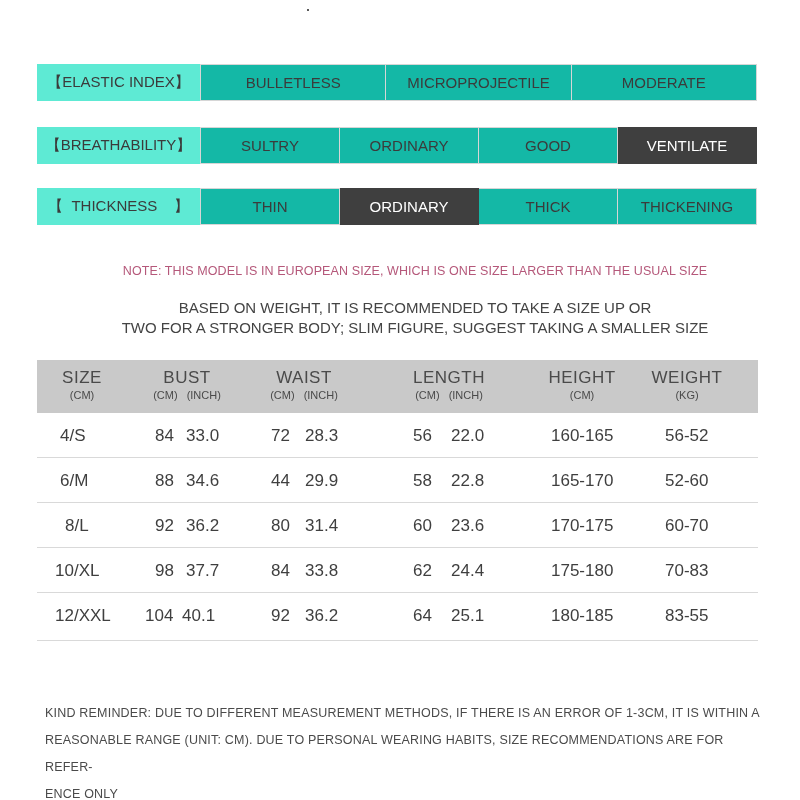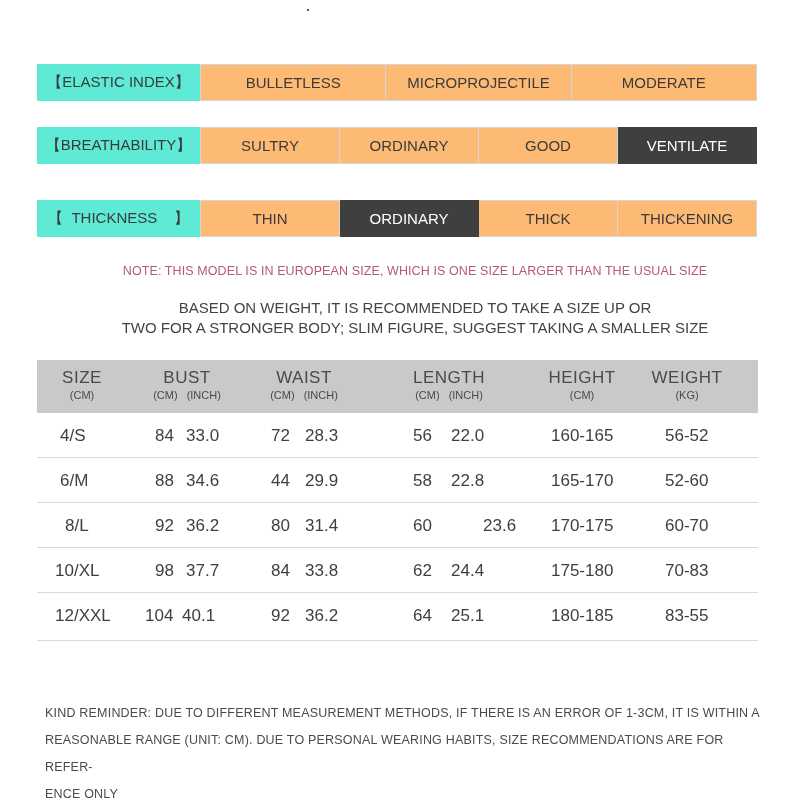--- a/index.html
+++ b/index.html
@@ -4,21 +4,21 @@
 <style>
   html, body { margin:0; padding:0; background:#ffffff; }
   body { width:800px; height:800px; position:relative; overflow:hidden;
          font-family:"Liberation Sans", "DejaVu Sans", sans-serif; color:#3a3a3a; }
   .dot { position:absolute; left:307px; top:9px; width:2px; height:2px; background:#222; border-radius:1px; }
 
   .attr-row { position:absolute; left:37px; width:720px; height:37px; display:flex; }
   .attr-label { width:163px; height:37px; background:#5eead4; color:#3b3b3b;
                 display:flex; align-items:center; justify-content:center; font-size:15px; box-sizing:border-box; }
   .attr-opt { flex:1; height:37px; box-sizing:border-box; border:1px solid #d6d6d6; border-left:none;
-              display:flex; align-items:center; justify-content:center; font-size:15px; color:#3b3b3b; background:#fdba74; }
+              display:flex; align-items:center; justify-content:center; font-size:15px; color:#3b3b3b; background:#14b8a6; }
   .attr-opt.first { border-left:1px solid #d6d6d6; }
   .attr-opt.active { background:#3f3f3f; color:#ffffff; border-color:#3f3f3f; }
 
   .note { position:absolute; left:0; width:830px; top:264px; text-align:center; font-size:12.5px; color:#b5587a; letter-spacing:0.1px; }
   .advice { position:absolute; left:0; width:830px; top:298px; text-align:center; font-size:15px; line-height:20px; color:#444; }
 
   .table { position:absolute; left:37px; top:360px; width:721px; }
   .thead { height:53px; background:#c9c9c9; position:relative; }
   .th { position:absolute; top:8px; text-align:center; color:#4a4a4a; }
   .th .main { font-size:17px; letter-spacing:0.5px; display:block; line-height:20px; }
@@ -41,21 +41,21 @@
 </div>
 
 <div class="attr-row" style="top:127px;">
   <div class="attr-label">【BREATHABILITY】</div>
   <div class="attr-opt first">SULTRY</div>
   <div class="attr-opt">ORDINARY</div>
   <div class="attr-opt">GOOD</div>
   <div class="attr-opt active">VENTILATE</div>
 </div>
 
-<div class="attr-row" style="top:200px;">
+<div class="attr-row" style="top:188px;">
   <div class="attr-label" style="white-space:pre;">【  THICKNESS    】</div>
   <div class="attr-opt first">THIN</div>
   <div class="attr-opt active">ORDINARY</div>
   <div class="attr-opt">THICK</div>
   <div class="attr-opt">THICKENING</div>
 </div>
 
 <div class="note">NOTE: THIS MODEL IS IN EUROPEAN SIZE, WHICH IS ONE SIZE LARGER THAN THE USUAL SIZE</div>
 <div class="advice">
   <div>BASED ON WEIGHT, IT IS RECOMMENDED TO TAKE A SIZE UP OR</div>
@@ -112,21 +112,21 @@
     <div class="td" style="left:514px;">165-170</div>
     <div class="td" style="left:628px;">52-60</div>
   </div>
   <div class="trow">
     <div class="td" style="left:28px;">8/L</div>
     <div class="td" style="left:118px;">92</div>
     <div class="td" style="left:149px;">36.2</div>
     <div class="td" style="left:234px;">80</div>
     <div class="td" style="left:268px;">31.4</div>
     <div class="td" style="left:376px;">60</div>
-    <div class="td" style="left:414px;margin-left:32px;">23.6</div>
+    <div class="td" style="left:414px;">23.6</div>
     <div class="td" style="left:514px;">170-175</div>
     <div class="td" style="left:628px;">60-70</div>
   </div>
   <div class="trow">
     <div class="td" style="left:18px;">10/XL</div>
     <div class="td" style="left:118px;">98</div>
     <div class="td" style="left:149px;">37.7</div>
     <div class="td" style="left:234px;">84</div>
     <div class="td" style="left:268px;">33.8</div>
     <div class="td" style="left:376px;">62</div>

